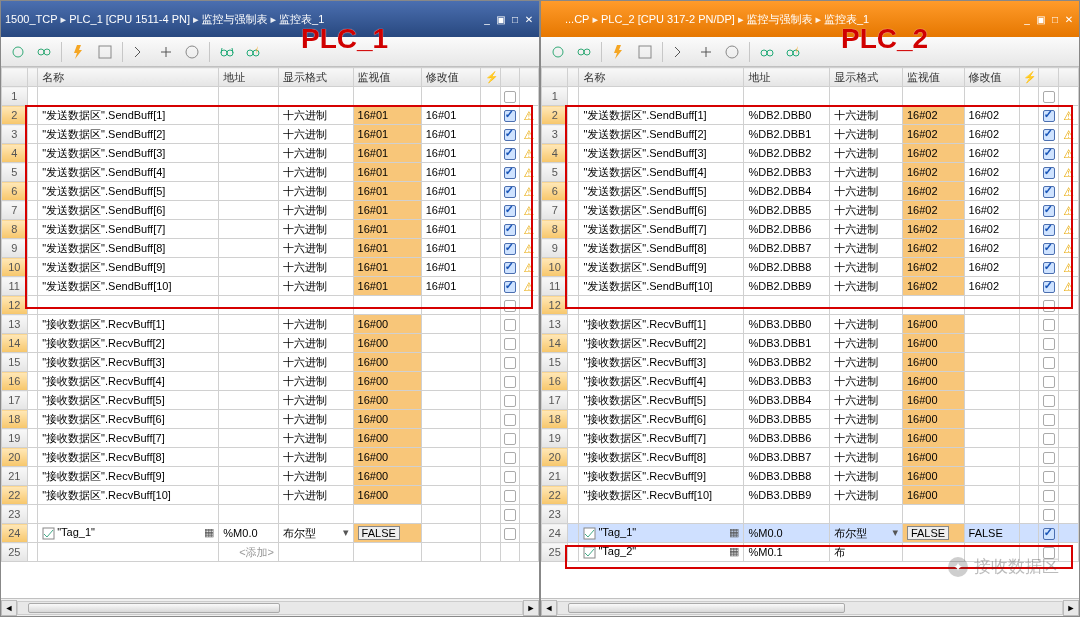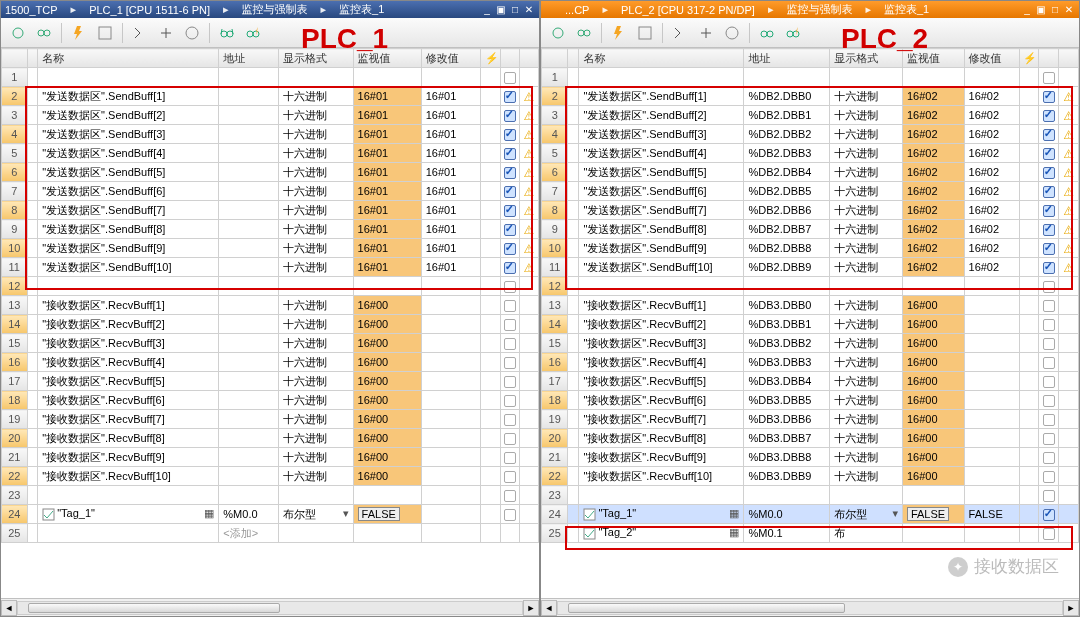--- a/index.html
+++ b/index.html
@@ -14,27 +14,27 @@
   }
   .pane {
     flex: 1;
     display: flex;
     flex-direction: column;
     border: 1px solid #888;
     min-width: 0;
     position: relative;
   }
   .breadcrumb {
-    height: 17px;
+    height: 36px;
     display: flex;
     align-items: center;
     padding: 0 4px;
     font-size: 11px;
     color: #fff;
-    gap: 13px;
+    gap: 3px;
   }
   .breadcrumb.blue { background: linear-gradient(#4b6fb0, #28487f); }
   .breadcrumb.orange { background: linear-gradient(#ff9b2a, #e67700); padding-left: 24px; }
   .bc-sep { opacity: .9; }
   .bc-item { white-space: nowrap; }
   .winctrl { margin-left: auto; display: flex; gap: 2px; }
   .winctrl span { width: 12px; height: 12px; display: inline-flex; align-items:center; justify-content:center; font-size:10px; cursor:pointer; }
   .toolbar {
     height: 30px;
     background: linear-gradient(#fbfbfb,#e7e7e7);
@@ -84,21 +84,21 @@
   .cb.on::after{content:"✓";position:absolute;top:-3px;left:0;font-size:11px;color:#1a56b8;font-weight:bold;}
   .cb.empty{background:#fff;border-color:#aaa;}
   .warn { width:12px;height:12px;display:inline-block;vertical-align:middle; }
   .warn::before{content:"⚠";color:#e8a800;font-size:12px;line-height:12px;}
   .redbox {
     position:absolute;
     border:2px solid #d60000;
     pointer-events:none;
     z-index:3;
   }
-  .addtext { color:#999; text-align:left;}
+  .addtext { color:#999; text-align:right;}
   .hscroll {
     height: 18px;
     background:#f0f0f0;
     border-top:1px solid #c0c0c0;
     display:flex;
     align-items:center;
   }
   .hscroll .arrow{ width:16px;height:16px;border:1px solid #bbb;background:#e8e8e8;display:inline-flex;align-items:center;justify-content:center;font-size:9px;cursor:pointer;}
   .hscroll .track{flex:1;height:14px;background:#e8e8e8;border:1px solid #ccc;position:relative;}
   .hscroll .thumb{position:absolute;left:2%;top:1px;height:10px;width:50%;background:linear-gradient(#fafafa,#d8d8d8);border:1px solid #aaa;border-radius:2px;}
@@ -116,21 +116,21 @@
   .tagicon svg{ width:13px;height:13px;}
   .th-lightning::after{ content:"⚡"; color:#caa000; font-size:11px;}
 </style>
 </head>
 <body>
 
 <div class="pane">
   <div class="breadcrumb blue">
     <span class="bc-item">1500_TCP</span>
       <span class="bc-sep">▸</span>
-    <span class="bc-item">PLC_1 [CPU 1511-6 PN]</span>
+    <span class="bc-item">PLC_1 [CPU 1511-4 PN]</span>
       <span class="bc-sep">▸</span>
     <span class="bc-item">监控与强制表</span>
       <span class="bc-sep">▸</span>
     <span class="bc-item">监控表_1</span>
     <div class="winctrl">
       <span>_</span>
       <span>▣</span>
       <span>□</span>
       <span>✕</span>
     </div>

